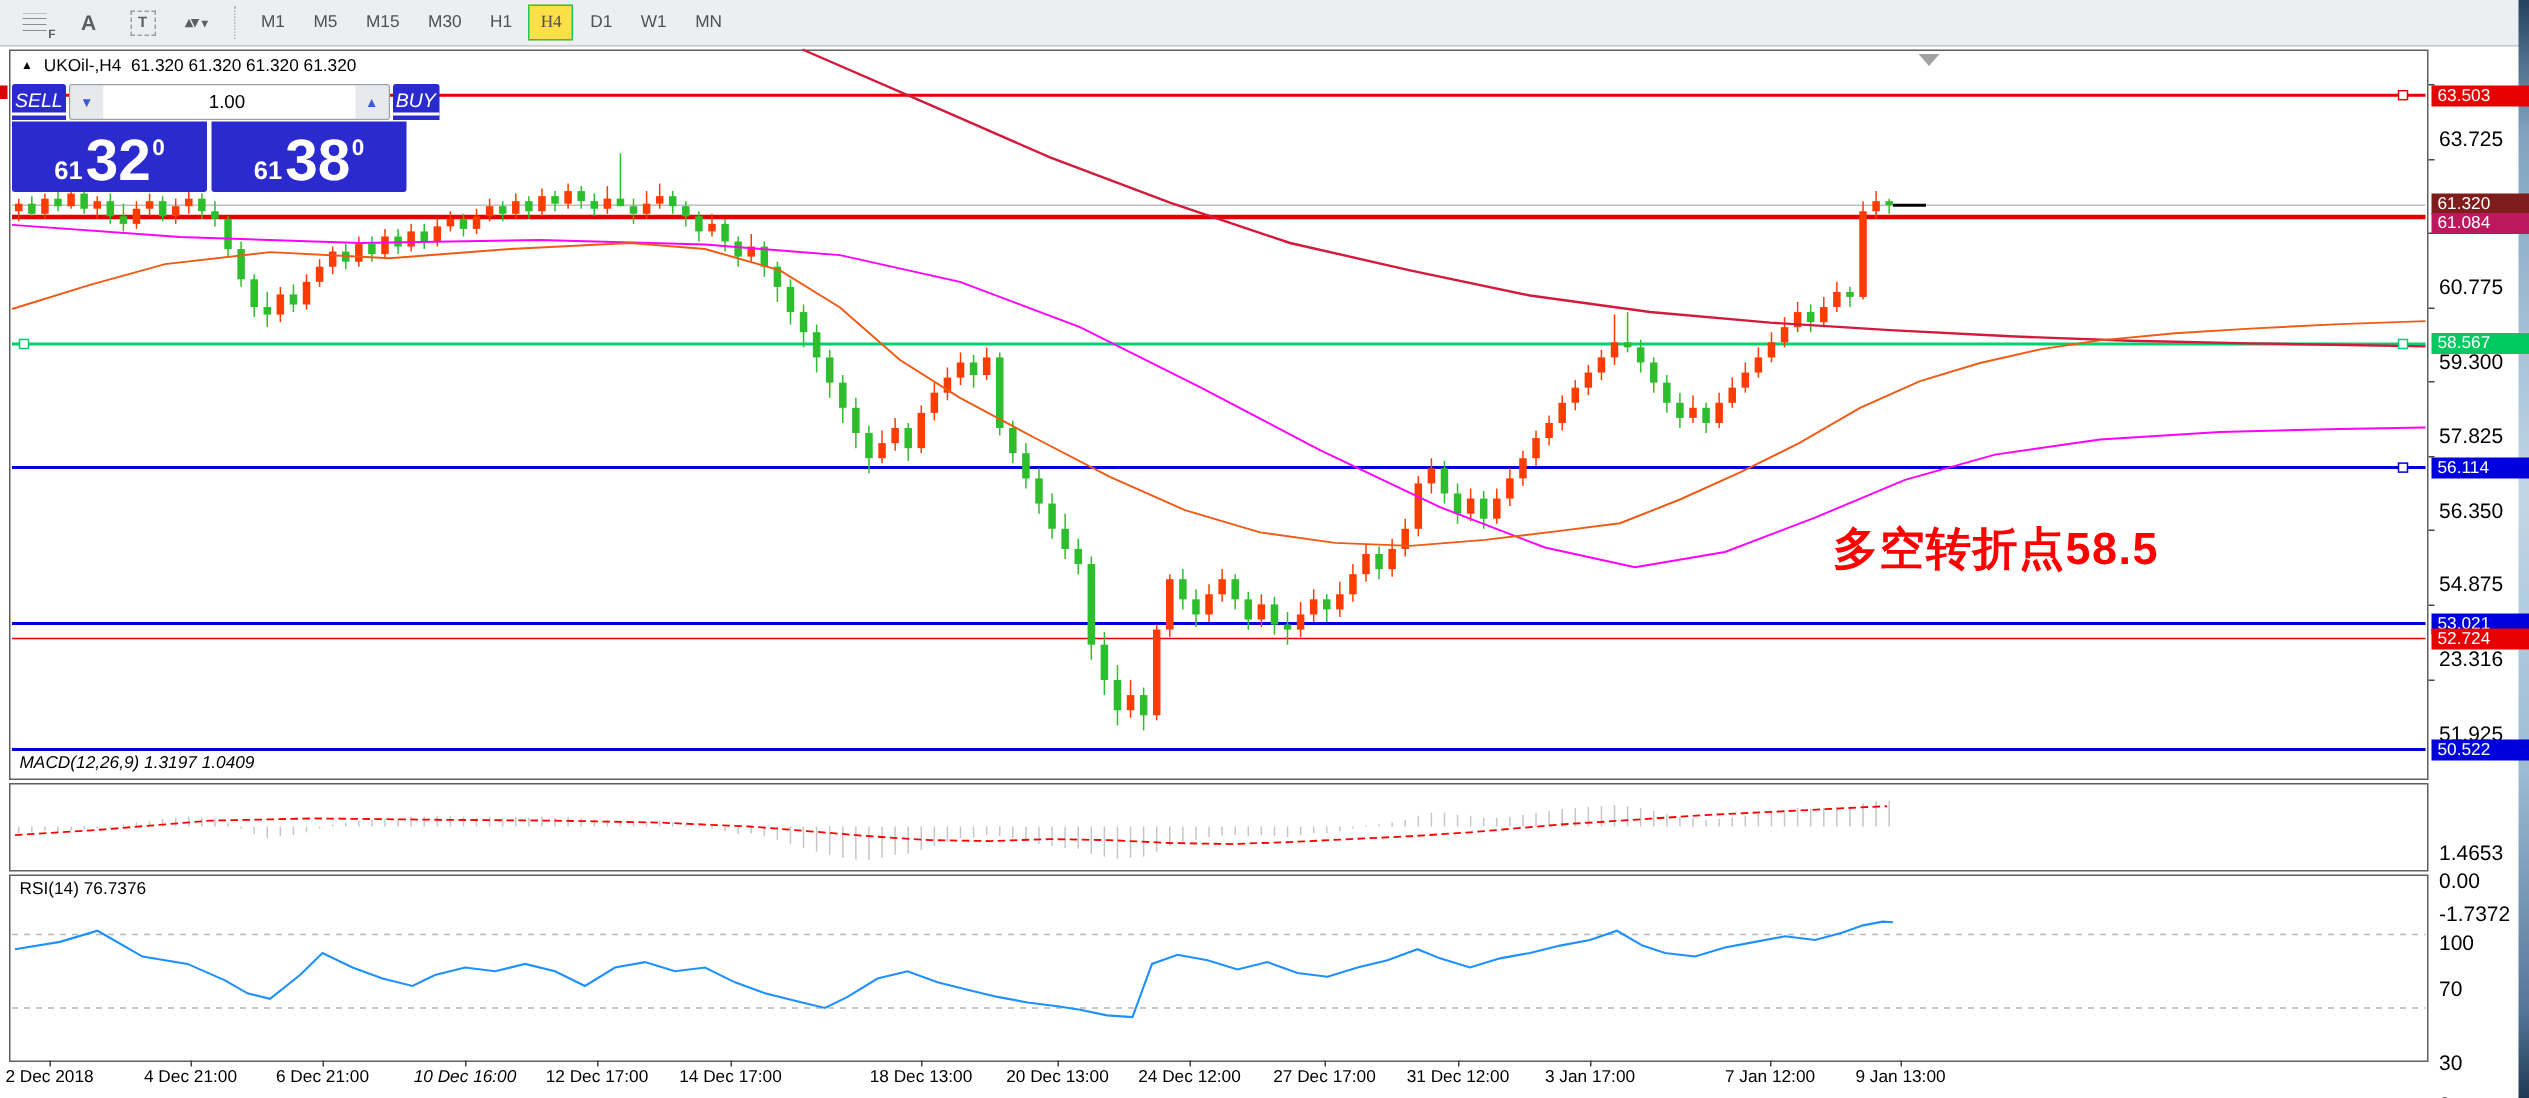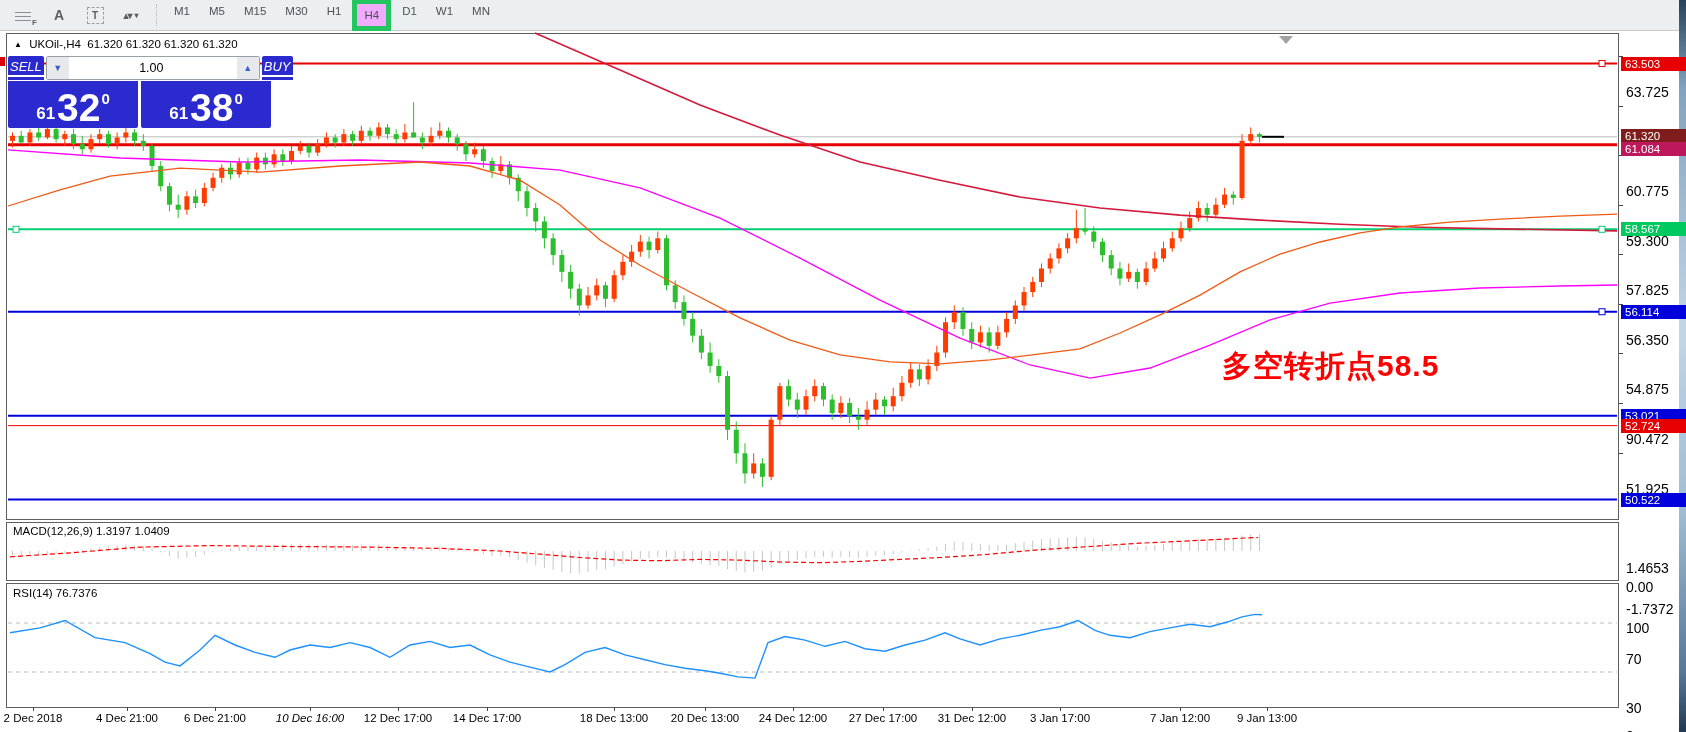--- a/index.html
+++ b/index.html
@@ -12,33 +12,33 @@
             color:#5a5f63;font-size:14px;font-weight:bold;margin-right:6px;position:relative;}
   .fibo-glyph{width:16px;height:12px;position:relative;
      background:repeating-linear-gradient(0deg,#8a8f93 0 1px,transparent 1px 4px);}
   .fibo-glyph i{position:absolute;right:-6px;bottom:-6px;font-style:normal;font-size:8px;color:#5a5f63;font-weight:bold;}
   .tbox-glyph{width:15px;height:15px;border:1px dashed #9aa0a4;font-size:10px;line-height:15px;text-align:center;color:#5a5f63;}
   .arrows-glyph{font-size:10px;color:#5a5f63;letter-spacing:-1px;}
   .caret{font-size:8px;color:#5a5f63;margin-left:3px;}
   #tf-sep{width:1px;height:22px;border-left:1px dotted #b4b8bb;margin:0 8px 0 4px;}
   .tf-btn{height:22px;padding:0 7px;display:flex;align-items:center;justify-content:center;
           font-size:11.5px;color:#4c5155;border:1px solid transparent;margin-right:3px;}
-  .tf-btn.sel{background:#f0abfc;border:5px solid #22c55e;}
+  .tf-btn.sel{background:#fde047;border:1px solid #22c55e;font-family:Liberation Serif, serif;}
   
   .pane{position:absolute;background:#fff;border:1px solid #5f5f5f;box-sizing:border-box;}
   #pane-main{left:6px;top:33px;width:1613px;height:487px;}
   #pane-macd{left:6px;top:522px;width:1613px;height:59px;}
   #pane-rsi{left:6px;top:583px;width:1613px;height:125px;}
   #time-strip{position:absolute;left:0px;top:708px;width:1686px;height:24px;background:#fff;}
   #chart-svg{position:absolute;left:0;top:0;width:1686px;height:732px;pointer-events:none;z-index:5;}
   
   .pane-label{position:absolute;font-size:11.5px;color:#000;z-index:6;}
   #chart-title{left:14px;top:38px;}
   #chart-title .tri{font-size:8px;vertical-align:1px;margin-right:4px;}
-  #macd-label{left:13px;top:525px;}
+  #macd-label{left:13px;top:503px;font-style:italic;}
   #rsi-label{left:13px;top:587px;}
   .axis-label{position:absolute;left:1626px;transform:translateY(-50%);font-size:14px;color:#000;z-index:6;white-space:nowrap;margin-top:36px;}
   .axis-tickmark{position:absolute;left:1619px;width:4px;height:1px;background:#444;z-index:6;}
   .price-badge{position:absolute;left:1621px;width:71px;height:14px;transform:translateY(-50%);
                color:#fff;font-size:11.5px;line-height:14px;padding-left:4px;box-sizing:border-box;z-index:7;}
   .time-label{position:absolute;top:712px;transform:translateX(-50%);font-size:11.5px;color:#000;white-space:nowrap;z-index:6;}
   .time-tick{position:absolute;top:707px;width:1px;height:4px;background:#444;z-index:6;}
   
   #trade-panel{position:absolute;left:8px;top:56px;width:263px;z-index:10;}
   #tp-row1{display:flex;height:24px;}
@@ -609,21 +609,21 @@
     <div class="axis-label" style="top: 155px;">60.775</div>
     <div class="axis-tickmark" style="top: 155px;"></div>
     <div class="axis-label" style="top: 205px;">59.300</div>
     <div class="axis-tickmark" style="top: 205px;"></div>
     <div class="axis-label" style="top: 254px;">57.825</div>
     <div class="axis-tickmark" style="top: 254px;"></div>
     <div class="axis-label" style="top: 304px;">56.350</div>
     <div class="axis-tickmark" style="top: 304px;"></div>
     <div class="axis-label" style="top: 353px;">54.875</div>
     <div class="axis-tickmark" style="top: 353px;"></div>
-    <div class="axis-label" style="top: 403px;">90.472</div>
+    <div class="axis-label" style="top: 403px;">23.316</div>
     <div class="axis-tickmark" style="top: 403px;"></div>
     <div class="axis-label" style="top: 453px;">51.925</div>
     <div class="axis-tickmark" style="top: 453px;"></div>
     <div class="price-badge" style="top: 64px; background: rgb(230, 0, 0);">63.503</div>
     <div class="price-badge" style="top: 136px; background: #7f1d1d;">61.320</div>
     <div class="price-badge" style="top: 149px; background: #be185d;">61.084</div>
     <div class="price-badge" style="top: 229px; background: rgb(0, 201, 95);">58.567</div>
     <div class="price-badge" style="top: 312px; background: rgb(0, 0, 220);">56.114</div>
     <div class="price-badge" style="top: 416px; background: rgb(0, 0, 220);">53.021</div>
     <div class="price-badge" style="top: 426px; background: rgb(230, 0, 0);">52.724</div>

